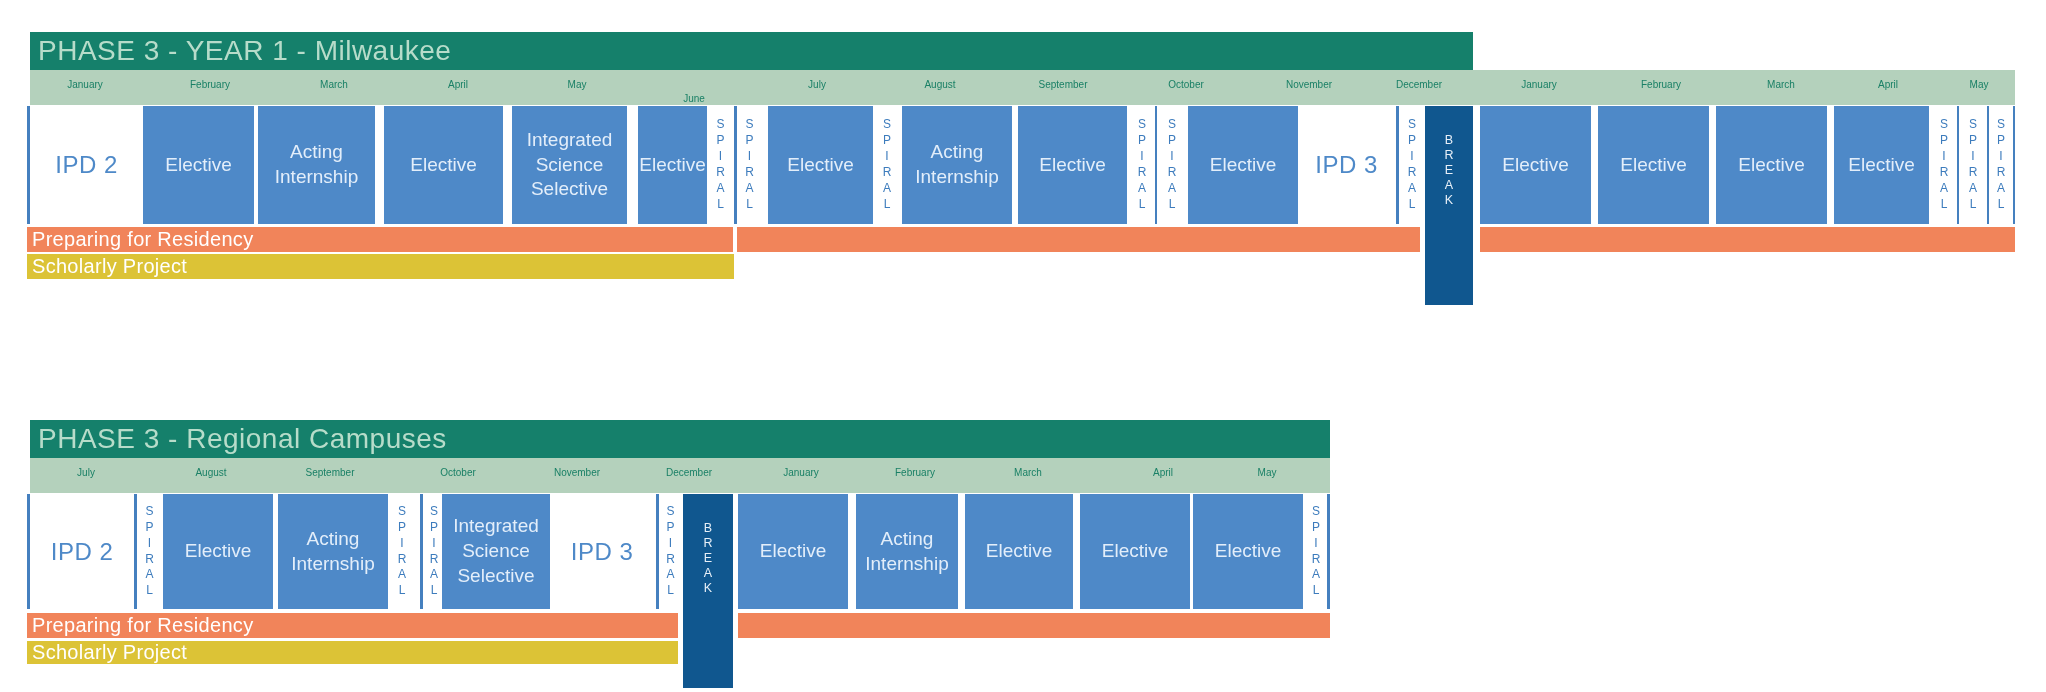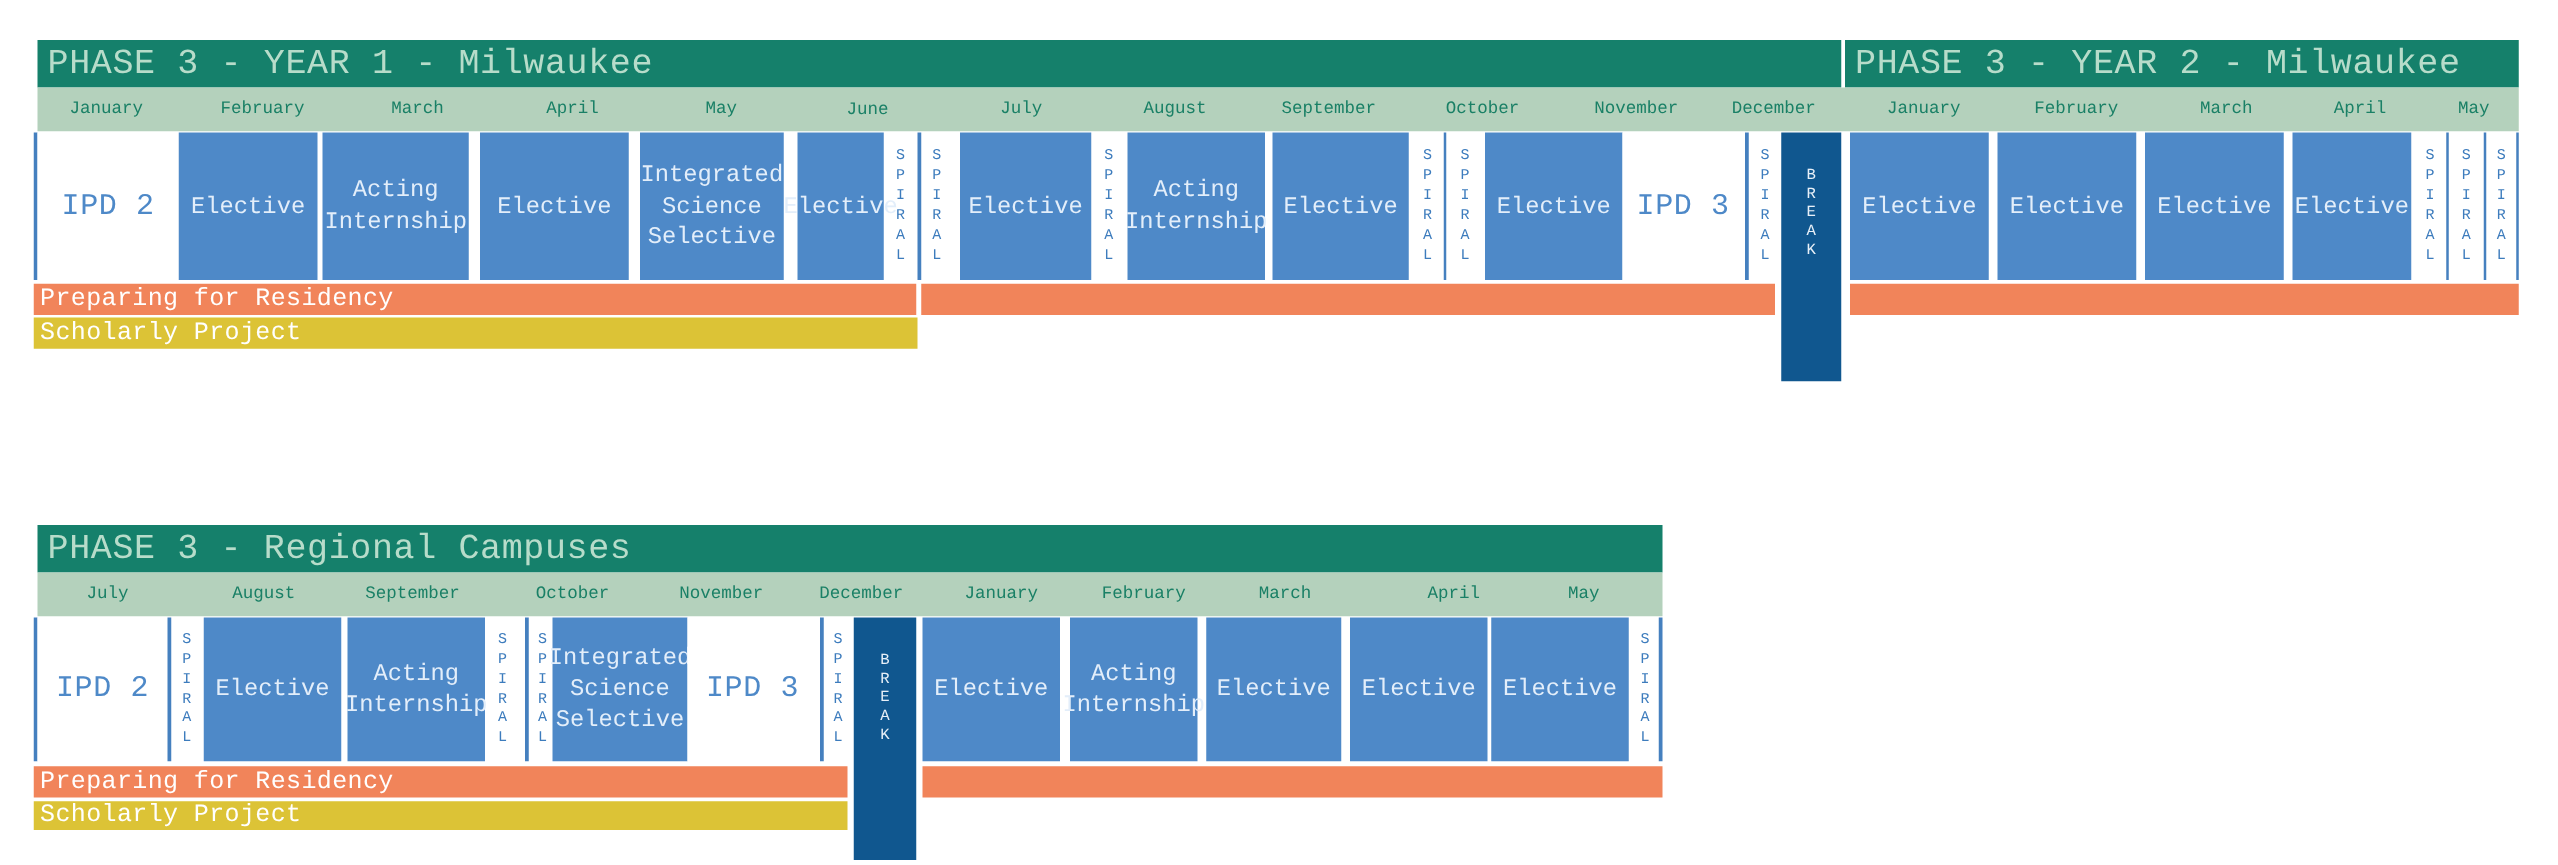--- a/index.html
+++ b/index.html
@@ -1,37 +1,37 @@
 <!DOCTYPE html>
 <html><head>
 <meta charset="utf-8">
 <style>
   html,body{margin:0;padding:0;background:#ffffff;}
   #canvas{
     position:relative;
     width:2046px;height:692px;
     background:#ffffff;
-    font-family:Liberation Mono, monospace;
+    font-family:Liberation Sans, sans-serif;
     overflow:hidden;
   }
   .chart{position:absolute;}
   .title-bar{
     position:absolute;top:0;
     background:var(--teal);
     color:var(--titleText);
     font-size:28px;font-weight:400;
     letter-spacing:0.5px;
     white-space:nowrap;
     display:flex;align-items:center;
     padding-left:8px;box-sizing:border-box;
   }
   .month-row{position:absolute;background:var(--sage);}
   .month-label{
     position:absolute;transform:translateX(-50%);
-    color:var(--monthText);font-size:14px;font-weight:400;
+    color:var(--monthText);font-size:10px;font-weight:400;
     white-space:nowrap;
   }
   .block{position:absolute;box-sizing:border-box;}
   .block.course{
     background:var(--blue);color:var(--courseText);
     display:flex;align-items:center;justify-content:center;text-align:center;
     font-size:19px;line-height:1.3;padding:0 6px;
   }
   .block.course-white{
     background:#ffffff;color:var(--blue);
@@ -55,28 +55,27 @@
     color:#ffffff;font-size:20px;letter-spacing:0.3px;
     padding-left:5px;box-sizing:border-box;white-space:nowrap;overflow:visible;
   }
 </style>
 </head>
 <body>
 
 <div id="canvas" style="--teal: #15806b; --titleText: #b7dcca; --sage: #b4d1bc; --monthText: #1a8066; --blue: #4e89c8; --courseText: #e3eefa; --spiralText: #3d7cbd; --navy: #10578f; --breakText: #e8f0f8; --lineBlue: #4580bf; --orange: #f1845a; --yellow: #dcc336;">
   <section class="chart" style="left: 26px; top: 32px; width: 1989px; height: 273px;">
       <div class="title-bar" style="left: 4px; width: 1443px; height: 38px;">PHASE 3 - YEAR 1 - Milwaukee</div>
-      <div class="title-bar" style="left: 1450px; width: 539px; height: 38px;">PHASE 3 - YEAR 2 - Milwaukee</div>
       <div class="month-row" style="left: 4px; top: 38px; width: 1985px; height: 35px;"></div>
       <div class="month-label" style="left: 59px; top: 47px;">January</div>
       <div class="month-label" style="left: 184px; top: 47px;">February</div>
       <div class="month-label" style="left: 308px; top: 47px;">March</div>
       <div class="month-label" style="left: 432px; top: 47px;">April</div>
       <div class="month-label" style="left: 551px; top: 47px;">May</div>
-      <div class="month-label" style="left: 668px; top: 48px;">June</div>
+      <div class="month-label" style="left: 668px; top: 61px;">June</div>
       <div class="month-label" style="left: 791px; top: 47px;">July</div>
       <div class="month-label" style="left: 914px; top: 47px;">August</div>
       <div class="month-label" style="left: 1037px; top: 47px;">September</div>
       <div class="month-label" style="left: 1160px; top: 47px;">October</div>
       <div class="month-label" style="left: 1283px; top: 47px;">November</div>
       <div class="month-label" style="left: 1393px; top: 47px;">December</div>
       <div class="month-label" style="left: 1513px; top: 47px;">January</div>
       <div class="month-label" style="left: 1635px; top: 47px;">February</div>
       <div class="month-label" style="left: 1755px; top: 47px;">March</div>
       <div class="month-label" style="left: 1862px; top: 47px;">April</div>

